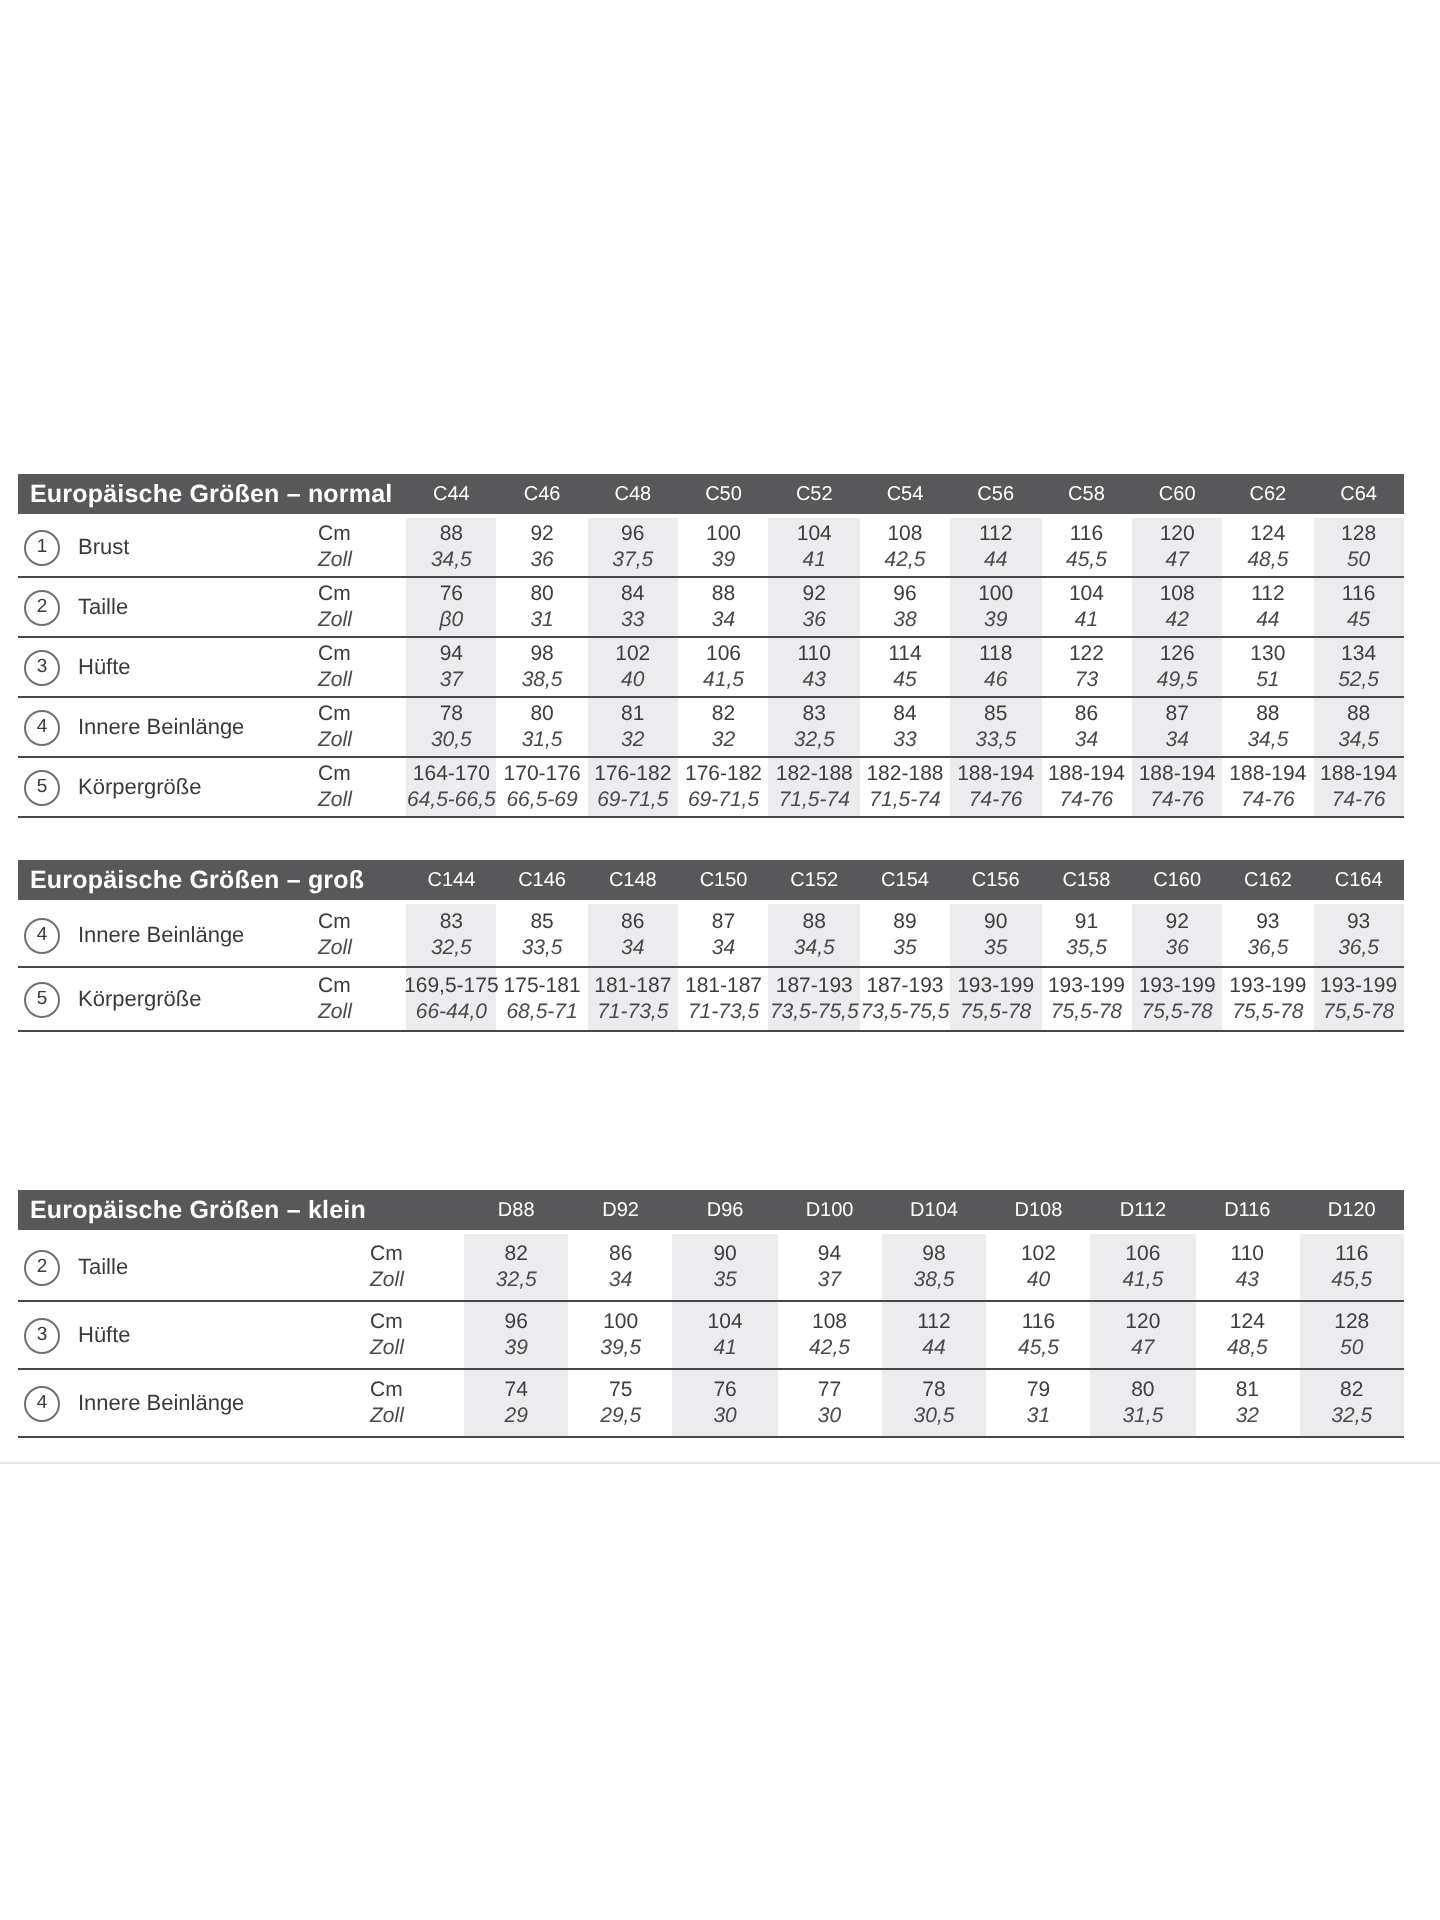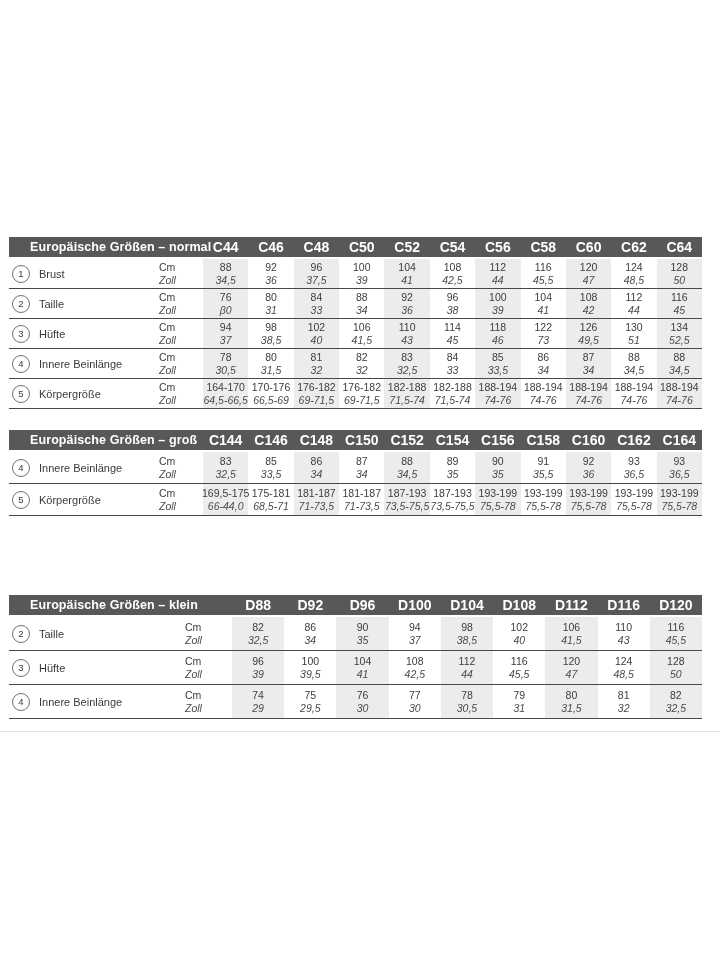--- a/index.html
+++ b/index.html
@@ -35,27 +35,27 @@
     height: 20px;
     background: var(--header-bg, #58585a);
     color: var(--header-text, #ffffff);
     margin-bottom: 2px;
   }
   .bar-title {
     grid-column: 1 / 3;
     font-size: 12.5px;
     font-weight: 700;
     letter-spacing: 0.1px;
-    padding-left: 21px;
+    padding-left: 6px;
     white-space: nowrap;
   }
   .bar-col {
     text-align: center;
-    font-size: 14px;
-    font-weight: 700;
+    font-size: 10px;
+    font-weight: 400;
   }
   .row {
     display: grid;
     grid-template-columns: var(--labelw) var(--unitw) repeat(var(--cols), 1fr);
     height: var(--rowh);
     box-sizing: border-box;
     border-bottom: 1.5px solid #47474a;
   }
   .cell { display: flex; min-width: 0; }
   .cell.label {

